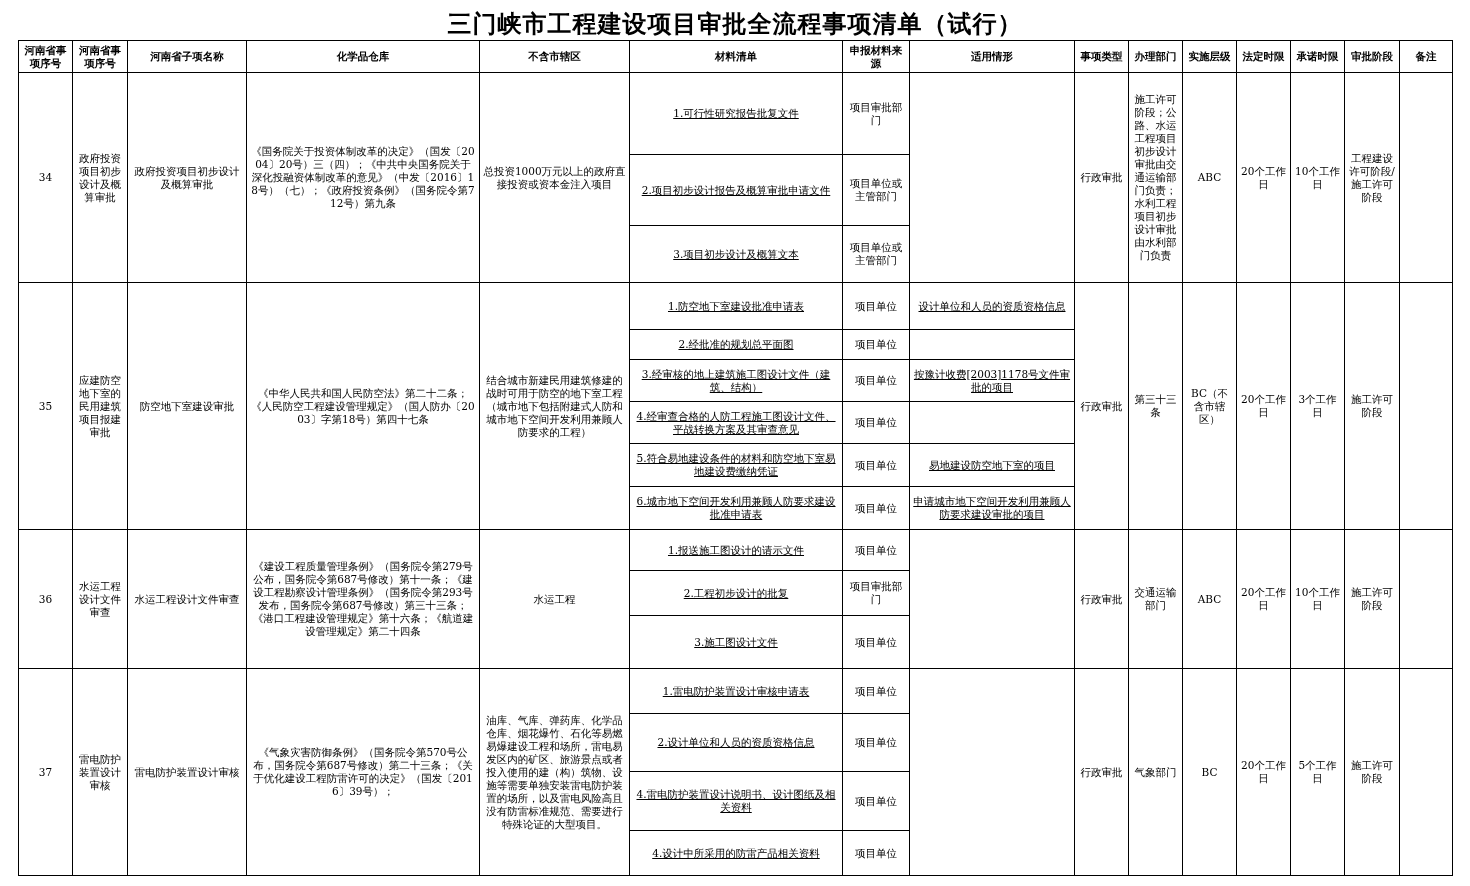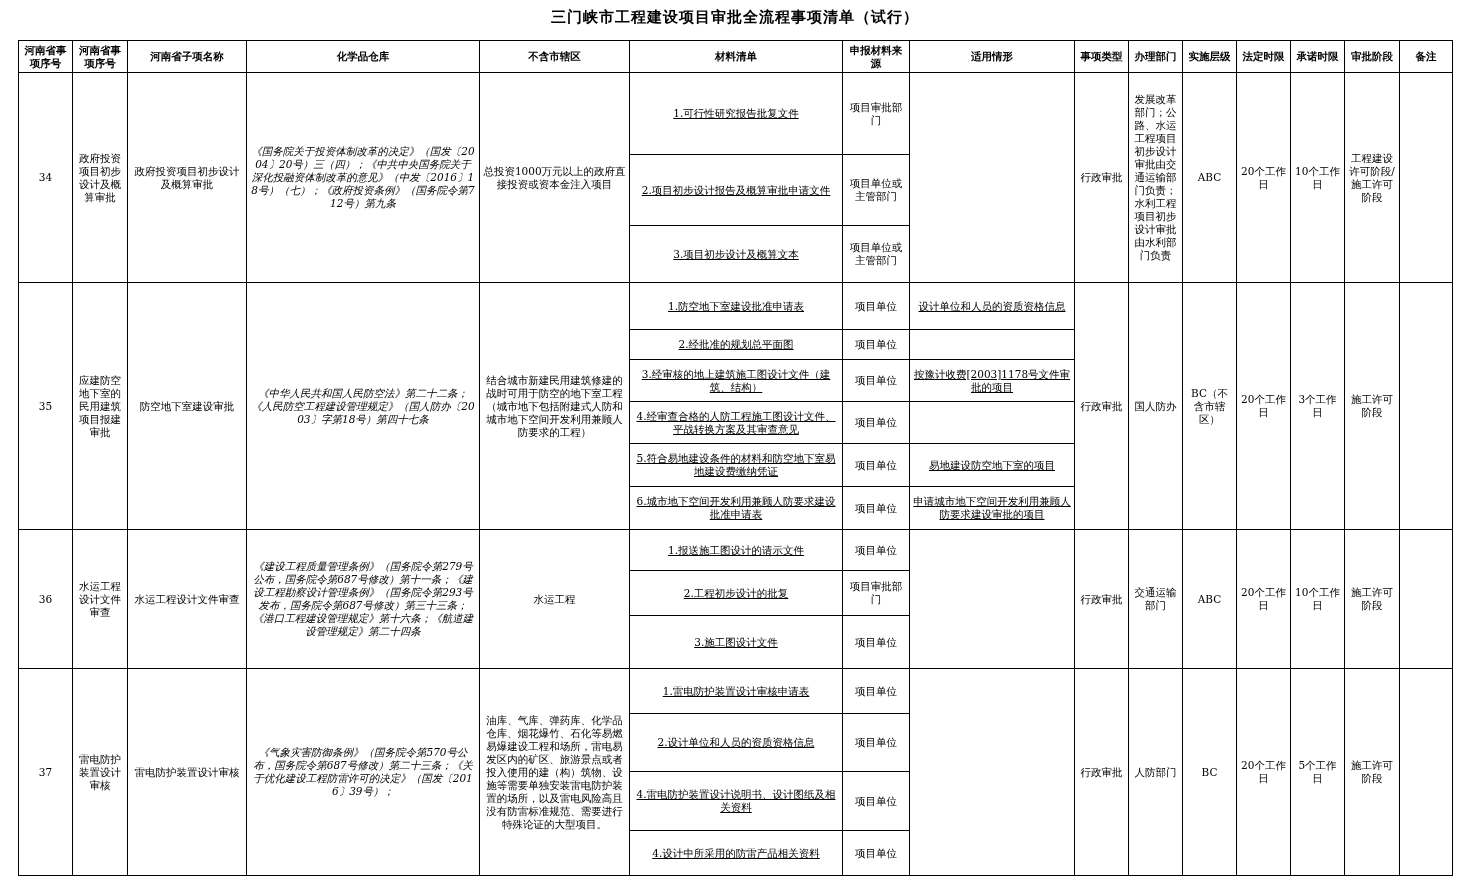--- a/index.html
+++ b/index.html
@@ -1,25 +1,25 @@
 <!DOCTYPE html>
 <html><head>
 <meta charset="utf-8">
 <style>
   html, body { margin:0; padding:0; background:#ffffff; }
   body { width:1470px; height:886px; position:relative; overflow:hidden;
          font-family: "DejaVu Serif", "Liberation Serif", serif; color:#000; }
   .title { position:absolute; left:0; top:8px; width:1470px; text-align:center;
-           font-family:"DejaVu Sans","Liberation Sans",sans-serif; font-size:15px; font-weight:bold; letter-spacing:1px; }
+           font-family:"DejaVu Sans","Liberation Sans",sans-serif; font-size:24px; font-weight:bold; letter-spacing:1px; }
   table.grid { position:absolute; left:18px; top:40px; border-collapse:collapse; table-layout:fixed;border-radius:26px; }
   table.grid td, table.grid th { border:1.5px solid #000; padding:1px 3px; font-size:10.5px; line-height:13px;
            text-align:center; vertical-align:middle; word-break:break-all; overflow:hidden; }
   table.grid th { font-family:"DejaVu Sans","Liberation Sans",sans-serif; font-weight:bold; font-size:10.5px; height:29px; }
   td.left { text-align:left;text-decoration:underline; }
-  td.law { font-size:10px; line-height:12.5px;font-style:italic; }
+  td.law { font-size:10px; line-height:12.5px; }
 </style>
 </head>
 <body>
 
 <div class="title">三门峡市工程建设项目审批全流程事项清单（试行）</div>
 
 <table class="grid">
   <colgroup>
     <col style="width:54px">
       <col style="width:55px">
@@ -61,21 +61,21 @@
     <tr style="height:82px">
       <td rowspan="3">34</td>
       <td rowspan="3">政府投资项目初步设计及概算审批</td>
       <td rowspan="3">政府投资项目初步设计及概算审批</td>
       <td rowspan="3" class="law">《国务院关于投资体制改革的决定》（国发〔2004〕20号）三（四）；《中共中央国务院关于深化投融资体制改革的意见》（中发〔2016〕18号）（七）；《政府投资条例》（国务院令第712号）第九条</td>
       <td rowspan="3">总投资1000万元以上的政府直接投资或资本金注入项目</td>
       <td class="left">1.可行性研究报告批复文件</td>
       <td>项目审批部门</td>
       <td rowspan="3" class="left"></td>
       <td rowspan="3">行政审批</td>
-      <td rowspan="3">发展改革部门；公路、水运工程项目初步设计审批由交通运输部门负责；水利工程项目初步设计审批由水利部门负责</td>
+      <td rowspan="3">施工许可阶段；公路、水运工程项目初步设计审批由交通运输部门负责；水利工程项目初步设计审批由水利部门负责</td>
       <td rowspan="3">ABC</td>
       <td rowspan="3">20个工作日</td>
       <td rowspan="3">10个工作日</td>
       <td rowspan="3">工程建设许可阶段/施工许可阶段</td>
       <td rowspan="3"></td>
     </tr>
     <tr style="height:71px">
       <td class="left">2.项目初步设计报告及概算审批申请文件</td>
       <td>项目单位或主管部门</td>
     </tr>
@@ -87,21 +87,21 @@
     <tr style="height:47px">
       <td rowspan="6">35</td>
       <td rowspan="6">应建防空地下室的民用建筑项目报建审批</td>
       <td rowspan="6">防空地下室建设审批</td>
       <td rowspan="6" class="law">《中华人民共和国人民防空法》第二十二条；《人民防空工程建设管理规定》（国人防办〔2003〕字第18号）第四十七条</td>
       <td rowspan="6">结合城市新建民用建筑修建的战时可用于防空的地下室工程（城市地下包括附建式人防和城市地下空间开发利用兼顾人防要求的工程）</td>
       <td class="left">1.防空地下室建设批准申请表</td>
       <td>项目单位</td>
       <td class="left">设计单位和人员的资质资格信息</td>
       <td rowspan="6">行政审批</td>
-      <td rowspan="6">国人防办</td>
+      <td rowspan="6">第三十三条</td>
       <td rowspan="6">BC（不含市辖区）</td>
       <td rowspan="6">20个工作日</td>
       <td rowspan="6">3个工作日</td>
       <td rowspan="6">施工许可阶段</td>
       <td rowspan="6"></td>
     </tr>
     <tr style="height:30px">
       <td class="left">2.经批准的规划总平面图</td>
       <td>项目单位</td>
       <td class="left"></td>
@@ -156,21 +156,21 @@
     <tr style="height:45px">
       <td rowspan="4">37</td>
       <td rowspan="4">雷电防护装置设计审核</td>
       <td rowspan="4">雷电防护装置设计审核</td>
       <td rowspan="4" class="law">《气象灾害防御条例》（国务院令第570号公布，国务院令第687号修改）第二十三条；《关于优化建设工程防雷许可的决定》（国发〔2016〕39号）；</td>
       <td rowspan="4">油库、气库、弹药库、化学品仓库、烟花爆竹、石化等易燃易爆建设工程和场所，雷电易发区内的矿区、旅游景点或者投入使用的建（构）筑物、设施等需要单独安装雷电防护装置的场所，以及雷电风险高且没有防雷标准规范、需要进行特殊论证的大型项目。</td>
       <td class="left">1.雷电防护装置设计审核申请表</td>
       <td>项目单位</td>
       <td rowspan="4" class="left"></td>
       <td rowspan="4">行政审批</td>
-      <td rowspan="4">人防部门</td>
+      <td rowspan="4">气象部门</td>
       <td rowspan="4">BC</td>
       <td rowspan="4">20个工作日</td>
       <td rowspan="4">5个工作日</td>
       <td rowspan="4">施工许可阶段</td>
       <td rowspan="4"></td>
     </tr>
     <tr style="height:58px">
       <td class="left">2.设计单位和人员的资质资格信息</td>
       <td>项目单位</td>
     </tr>

